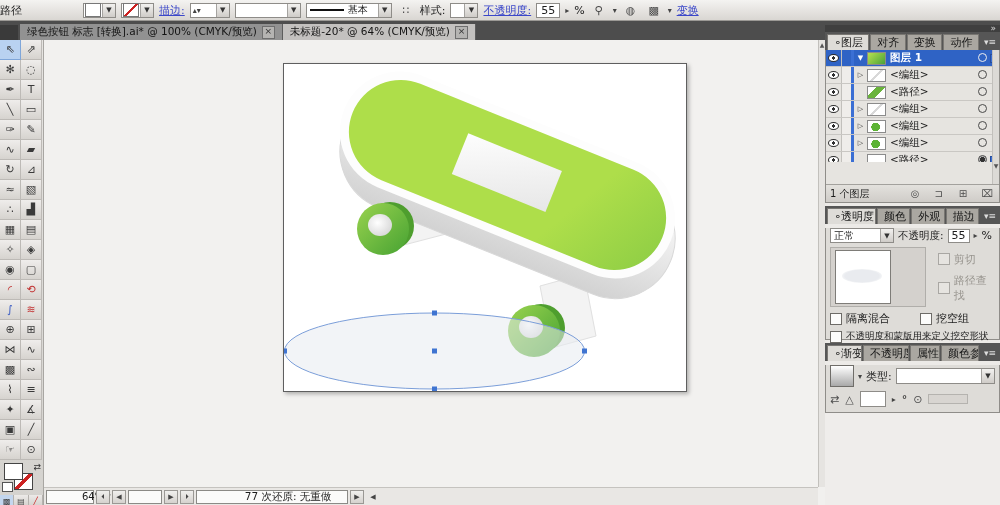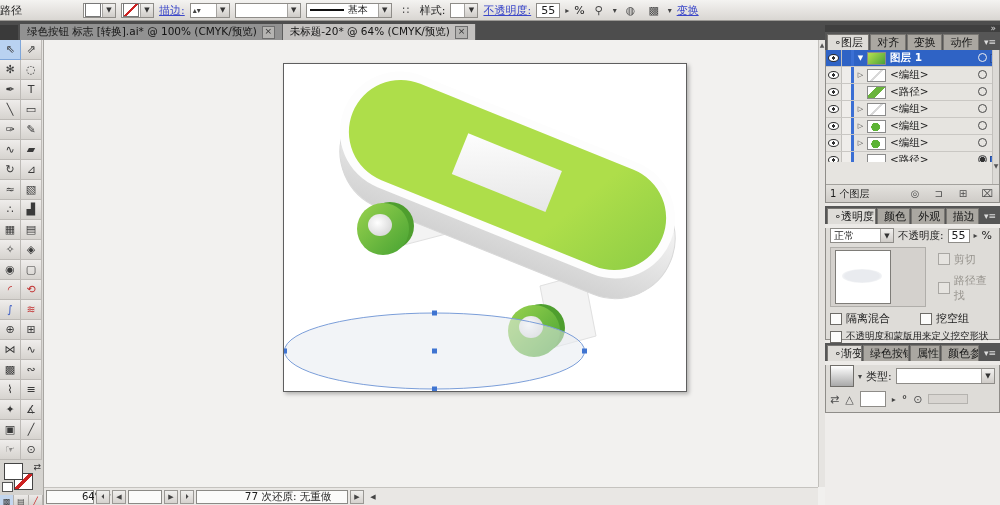--- a/index.html
+++ b/index.html
@@ -485,21 +485,21 @@
       <div class="trow" style="margin-top:4px">
         <span class="cbitem">
             <span class="cbx"></span>
             <span class="deflabel">不透明度和蒙版用来定义挖空形状</span>
           </span>
       </div>
     </div>
 
     <div class="ptabs" id="gradTabs" style="margin-top:3px">
         <span class="ptab active">∘渐变</span>
-        <span class="ptab">绿色按钮</span>
+        <span class="ptab">不透明度</span>
         <span class="ptab">属性</span>
         <span class="ptab">颜色参</span>
         <span class="pmenu">▾≡</span>
       </div>
     <div class="panel-body" style="height:48px">
       <div class="trow">
         <span class="gswatch"></span>
         <span class="tiny">▾</span>
         <span>类型:</span>
         <span class="dd gdd">

